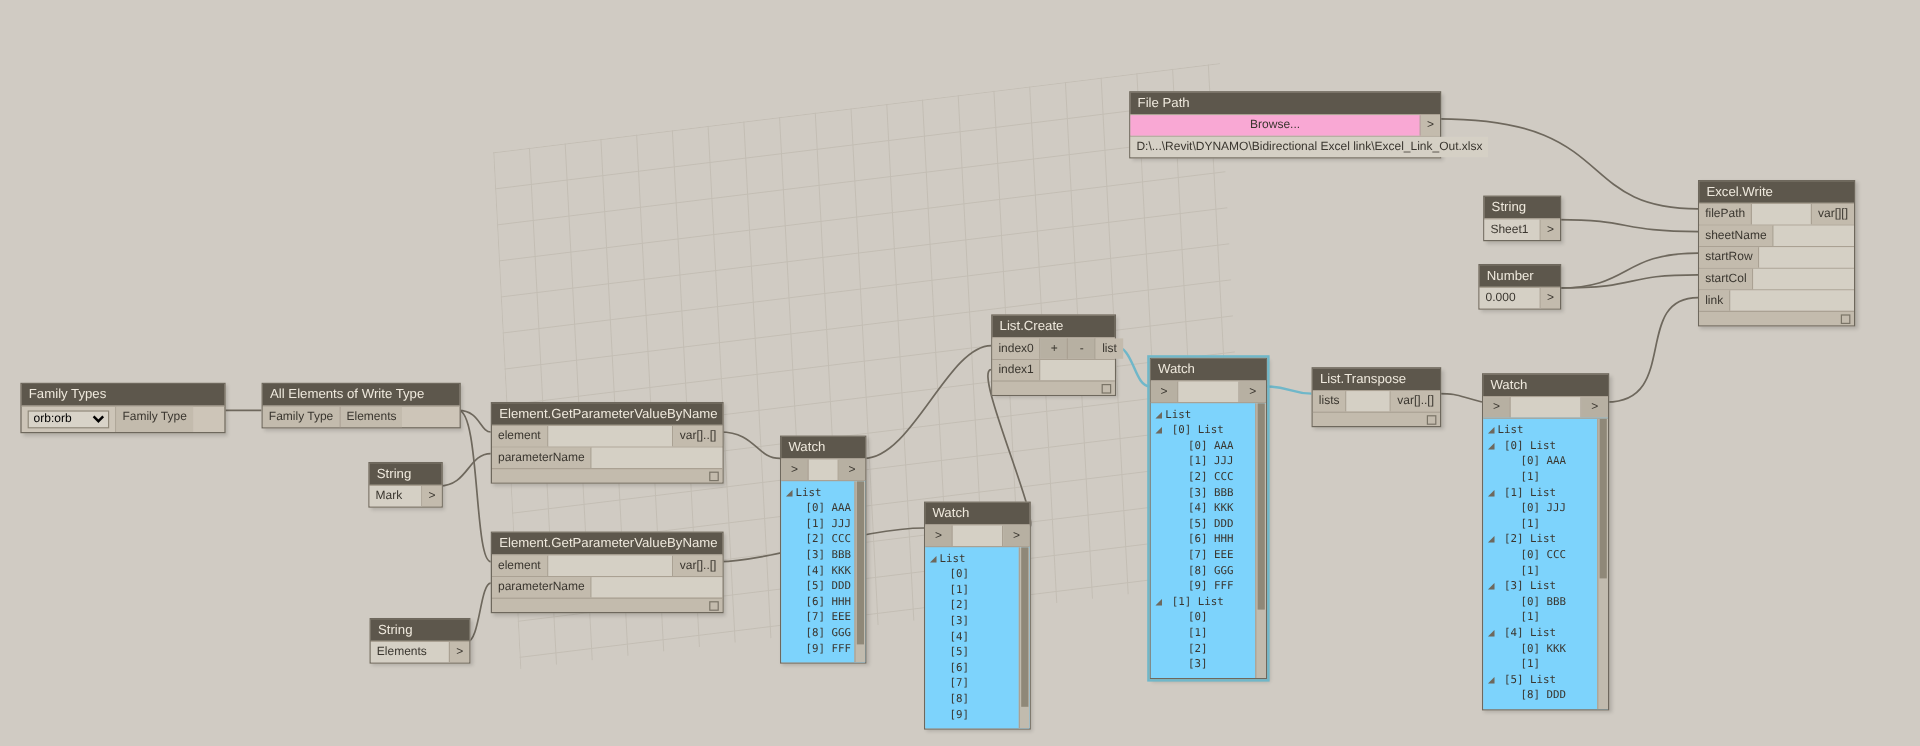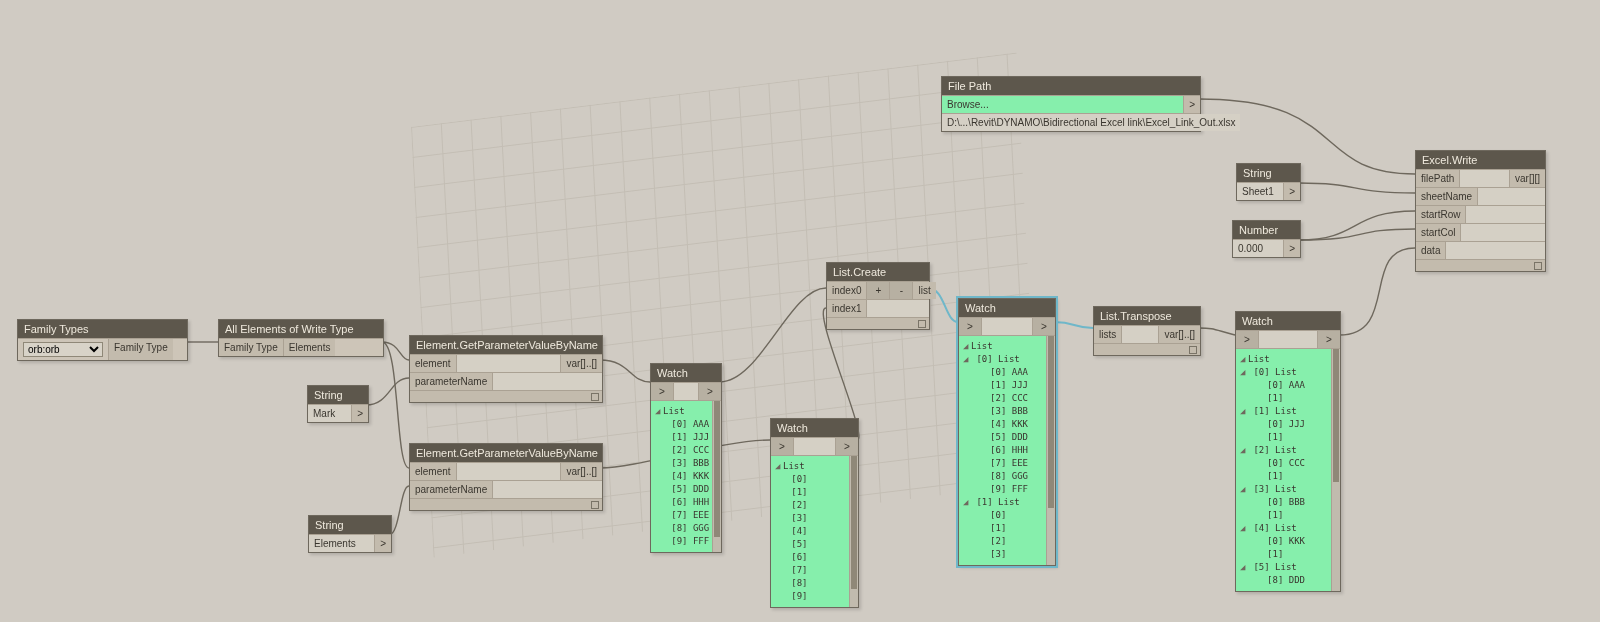--- a/index.html
+++ b/index.html
@@ -16,25 +16,25 @@
   .node .title{background:#5d574c;color:#efe9dd;padding:3px 6px;font-size:11px;text-align:left;white-space:nowrap}
   .node .row{display:flex;align-items:stretch;border-top:1px solid #aaa193}
   .node .cell{padding:3px 5px;font-size:10px;border-right:1px solid #aaa193;white-space:nowrap}
   .node .cell:last-child{border-right:none}
   .node .cell.in{background:#c3bbad}
   .node .cell.out{background:#c3bbad;text-align:right;flex:0 0 auto}
   .node .cell.field{background:#d5d0c5;flex:1}
   .node .cell.btn{background:#b7b0a2;text-align:center;min-width:12px;cursor:pointer}
   .node .footer{background:#c3bbad;height:11px;border-top:1px solid #aaa193;position:relative}
   .node .footer .sq{position:absolute;right:3px;top:2px;width:6px;height:6px;border:1px solid #7a7467}
-  .node .drop select{font-size:10px;background:#d8d3c8;border:1px solid #8f8878;width:80px}
+  .node .drop select{font-size:10px;background:#d8d3c8;border:1px solid #8f8878;width:68px}
   .node .wide{min-width:50px}
 
   
-  .wbody{background:#86efac;border-top:1px solid #aaa193;padding:4px 0 4px 4px;font-family:Consolas,monospace;font-size:9px;line-height:13px;
+  .wbody{background:#7dd3fc;border-top:1px solid #aaa193;padding:4px 0 4px 4px;font-family:Consolas,monospace;font-size:9px;line-height:13px;
          max-height:250px;overflow:hidden;position:relative}
   .wbody .scroll{position:absolute;right:0;top:0;bottom:0;width:8px;background:#c1bbae;border-left:1px solid #aaa193}
   .wbody .thumb{position:absolute;right:1px;width:6px;background:#8f8878}
   .wline{white-space:pre}
   .tri{display:inline-block;width:8px;color:#6e685d}
 
   
   svg.wires{position:absolute;left:0;top:0;width:1600px;height:622px;pointer-events:none}
   svg.wires path{stroke:#6e685d;stroke-width:1.4;fill:none}
   svg.wires path.hl{stroke:#6fb7c9;stroke-width:2}
@@ -285,21 +285,21 @@
         <div class="wline">     [8] DDD</div>
         <div class="scroll">
           <div class="thumb" style="top:0;height:55%"></div>
         </div>
       </div>
   </div>
 
   <div class="node" style="left:941px;top:76px;width:258px">
     <div class="title">File Path</div>
     <div class="row">
-      <div class="cell field" style="flex:1;background:#86efac">Browse...</div>
+      <div class="cell field" style="text-align:center;flex:1;background:#f9a8d4">Browse...</div>
       <div class="cell out">&gt;</div>
     </div>
     <div class="row">
         <div class="cell field" style="font-size:10px">D:\...\Revit\DYNAMO\Bidirectional Excel link\Excel_Link_Out.xlsx</div>
       </div>
   </div>
 
   <div class="node" style="left:1236px;top:163px;width:63px">
     <div class="title">String</div>
     <div class="row">
@@ -329,21 +329,21 @@
       </div>
     <div class="row">
         <div class="cell in">startRow</div>
         <div class="cell field" style="flex:1"></div>
       </div>
     <div class="row">
         <div class="cell in">startCol</div>
         <div class="cell field" style="flex:1"></div>
       </div>
     <div class="row">
-        <div class="cell in">data</div>
+        <div class="cell in">link</div>
         <div class="cell field" style="flex:1"></div>
       </div>
     <div class="footer">
         <div class="sq"></div>
       </div>
   </div>
 
 </div>
 
 </body></html>

